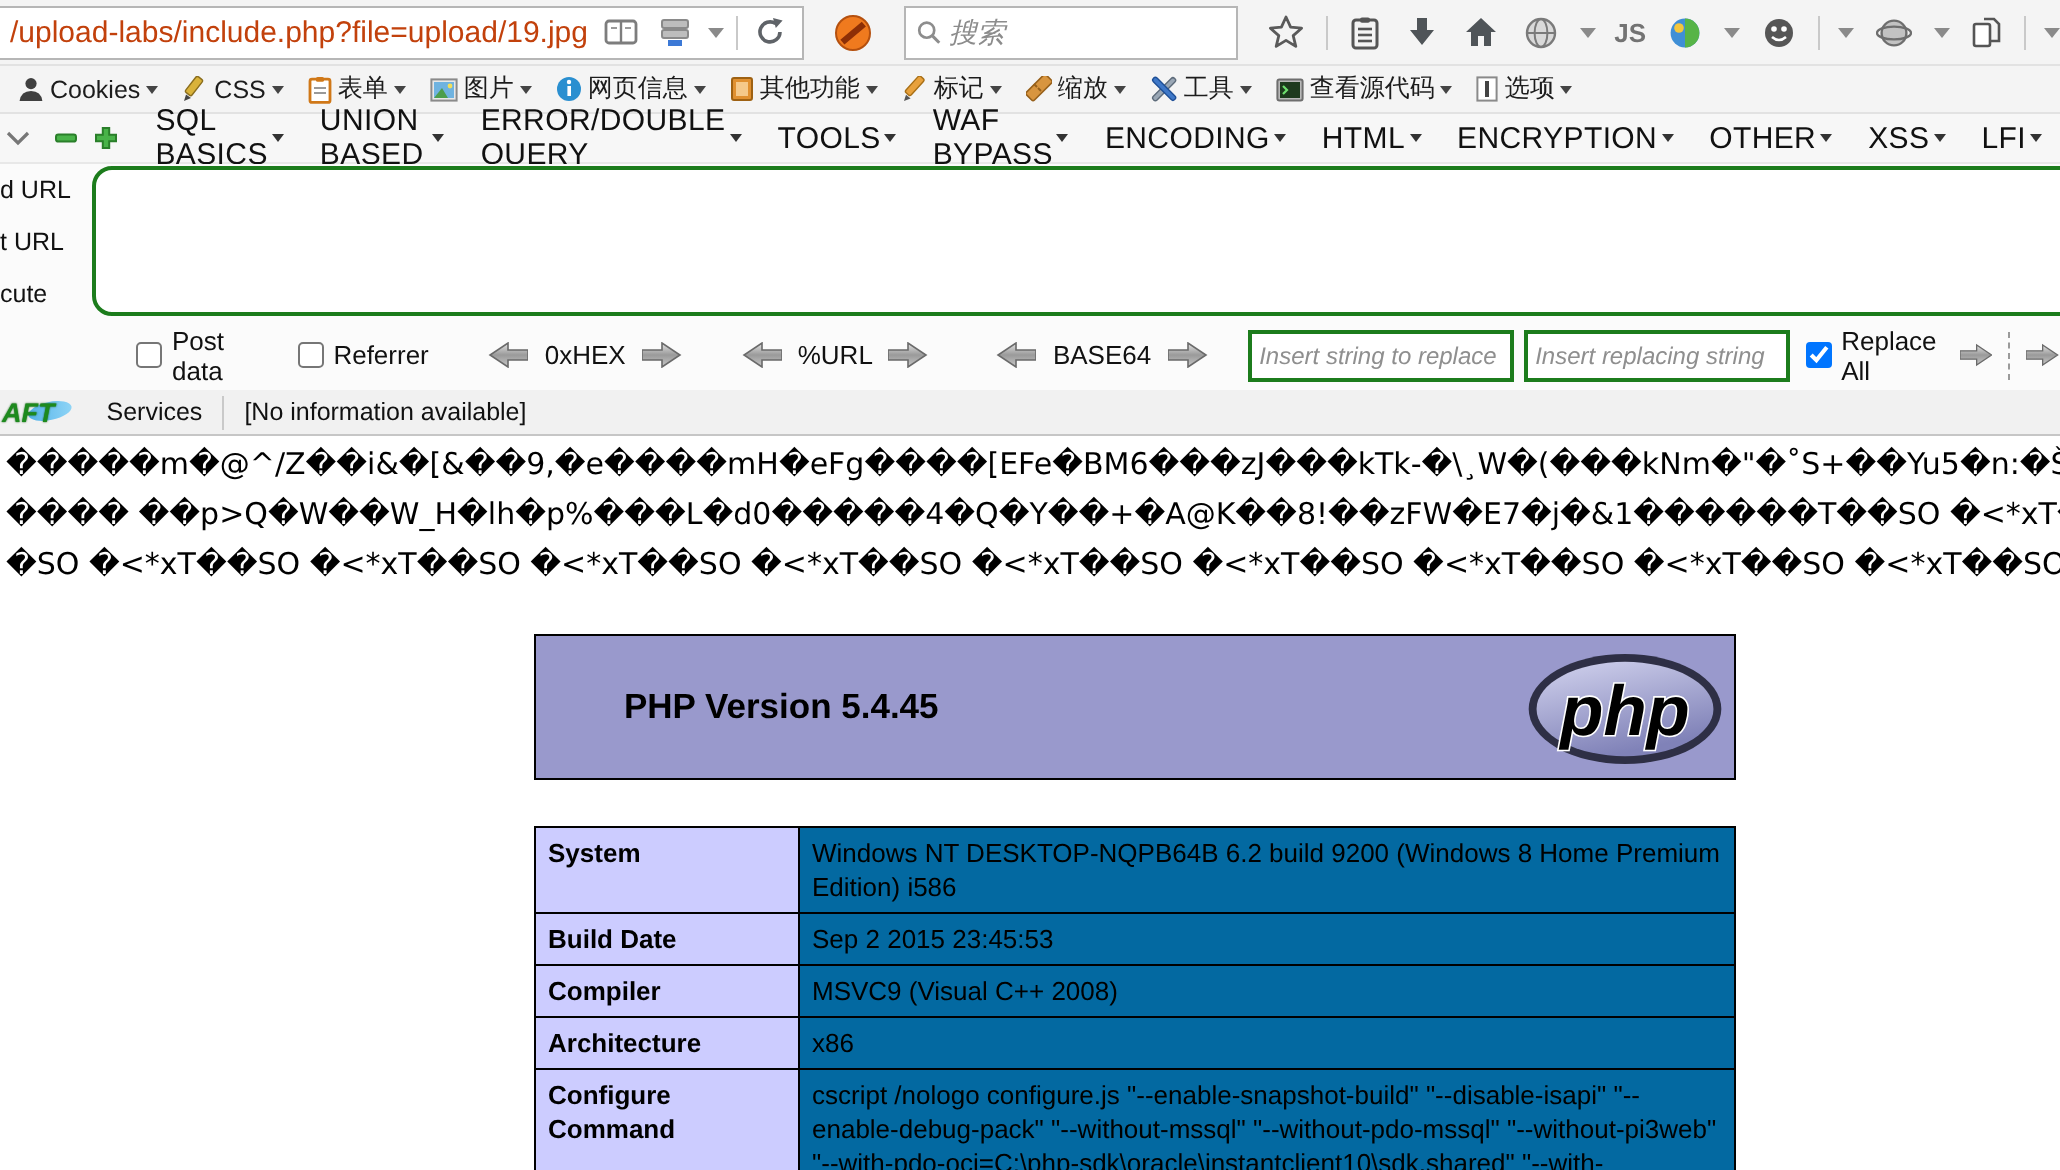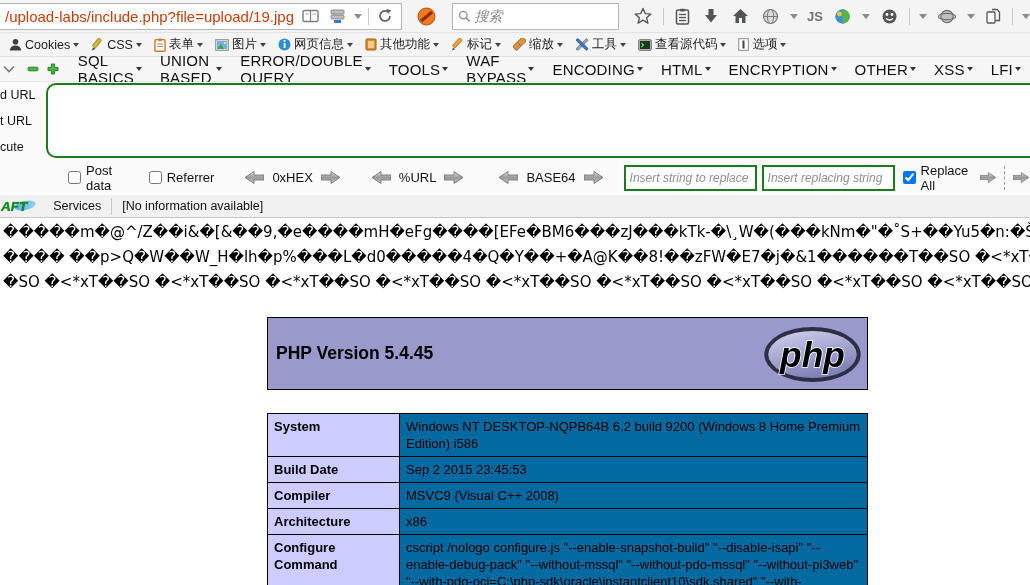--- a/index.html
+++ b/index.html
@@ -53,21 +53,21 @@
   .svc-logo { position:relative; display:flex; align-items:center; height:100%; padding-left:1px; }
   .svc-logo .swoosh { position:absolute; left:14px; top:6px; width:22px; height:9px; border-radius:50%; background:linear-gradient(100deg,#36a7e8,#7fd0f7); transform:rotate(-12deg); opacity:.85; }
   .svc-logo .logo-text { position:relative; font-weight:bold; font-style:italic; font-size:13.5px; color:#1d8a1d; text-shadow:0 0 1px #0b5c0b; }
   .svc-item { display:flex; align-items:center; gap:2px; padding:0 8px; }
   .svc-status { padding-left:10px; }
 
   
   .content { background:#fff; }
   .garbled { font-family:"DejaVu Sans", sans-serif; font-size:15px; line-height:22px; color:#000; white-space:nowrap; overflow:hidden; padding:3px 0 0 3px; }
   .php-wrap { width:601px; margin:24px 0 0 267px; font-size:13px; color:#000; }
-  .php-header { position:relative; height:73px; background:#9999cc; border:1px solid #000; display:flex; align-items:center; }
+  .php-header { position:relative; height:73px; background:#9999cc; border:1px solid #000; display:flex; align-items:center;padding-left:36px; }
   .php-header h1 { font-size:17.5px; font-weight:bold; color:#000; margin-left:8px; font-family:"Liberation Sans",sans-serif; }
   .php-logo { position:absolute; right:5px; top:8px; }
   table.phpinfo { border-collapse:collapse; width:601px; margin-top:23px; }
   table.phpinfo td { border:1px solid #000; padding:4px 6px; vertical-align:top; font-size:13px; line-height:17px; }
   td.e { background:#ccccff; font-weight:bold; width:132px; }
   td.v { background:#0369a1; word-break:break-word; }
 </style>
 </head>
 <body>
 

